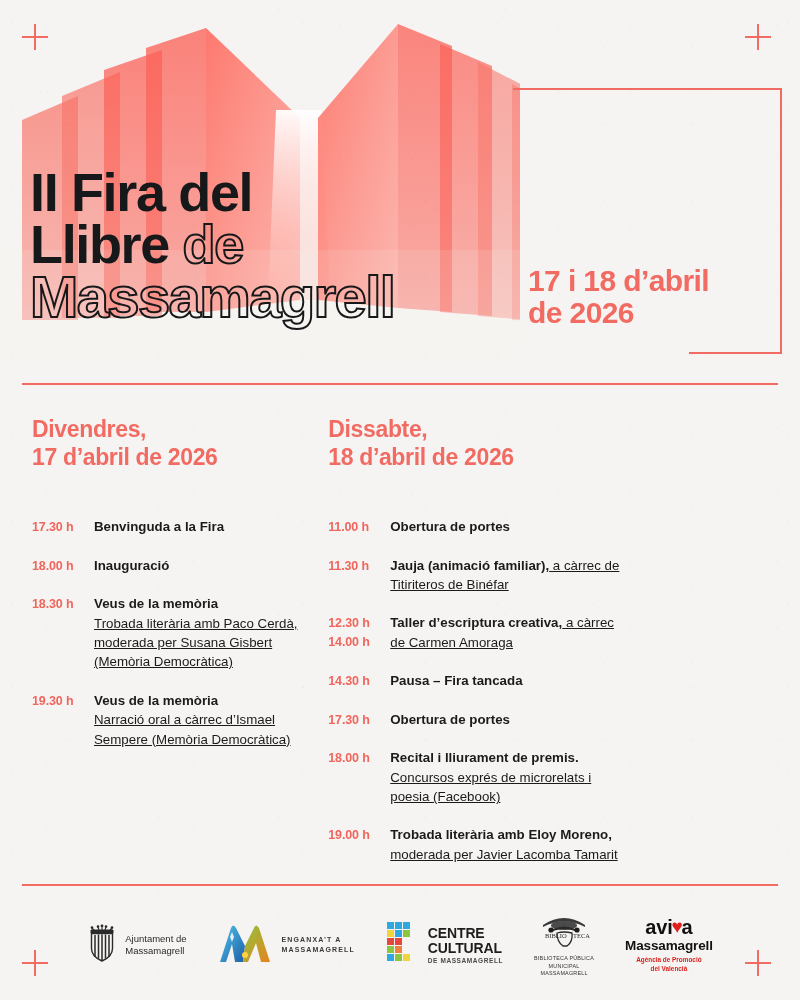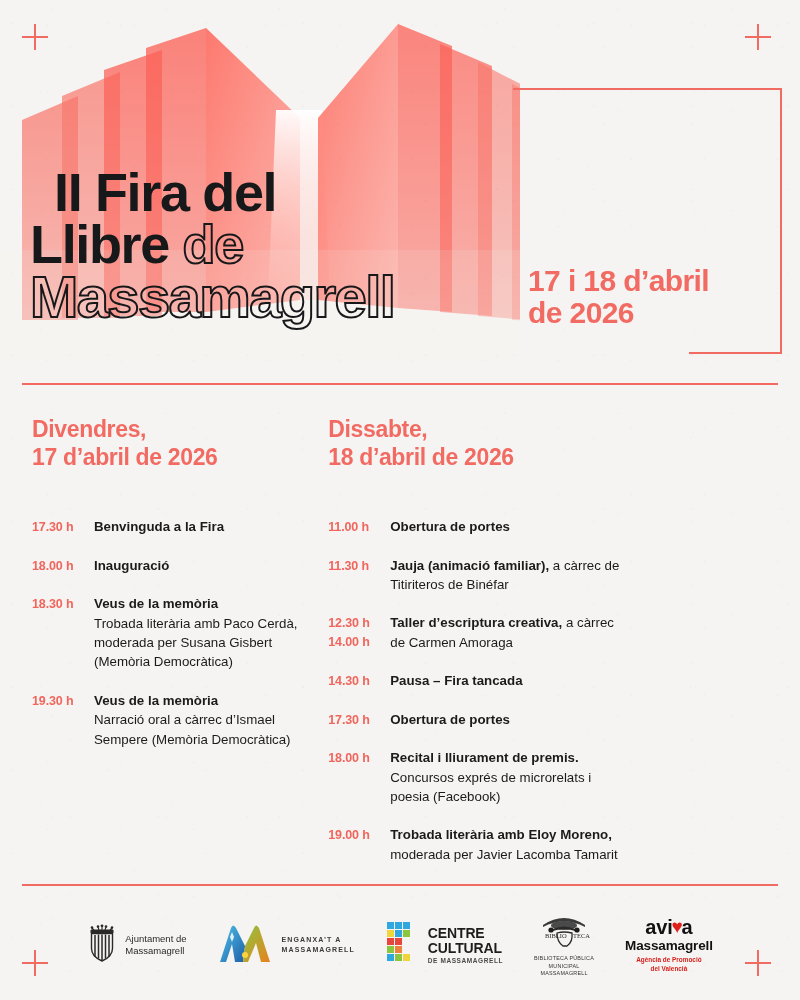--- a/index.html
+++ b/index.html
@@ -99,21 +99,21 @@
     left: 30px;
     top: 168px;
     z-index: 20;
     line-height: .92;
   }
   .title-line {
     white-space: nowrap;
     font-weight: 700;
     letter-spacing: -0.025em;
   }
-  .t1 { font-size: 54px; color: #17181a; margin-left: 24px; }
+  .t1 { font-size: 54px; color: #17181a; }
   .t2 { font-size: 54px; margin-top: 2px; }
   .t2 .solid { color: #17181a; }
   .t2 .outline {
     color: transparent;
     -webkit-text-stroke: 2px #17181a;
   }
   .t3 {
     font-size: 58px;
     margin-top: 1px;
     color: transparent;
@@ -184,22 +184,22 @@
     padding-top: 1px;
     white-space: pre-line;
   }
   .event-body {
     flex: 1 1 auto;
     font-size: 13.3px;
     line-height: 1.46;
     color: #1b1b1b;
   }
   .event-title { font-weight: 700; }
-  .event-title .light { font-weight: 400; }
-  .event-sub { font-weight: 400; }
+  .event-title .light { font-weight: 400; text-decoration: underline; }
+  .event-sub { font-weight: 400; text-decoration: underline; }
 
   
   .footer {
     position: absolute;
     left: 0;
     top: 905px;
     width: 800px;
     height: 80px;
     z-index: 20;
     display: flex;

